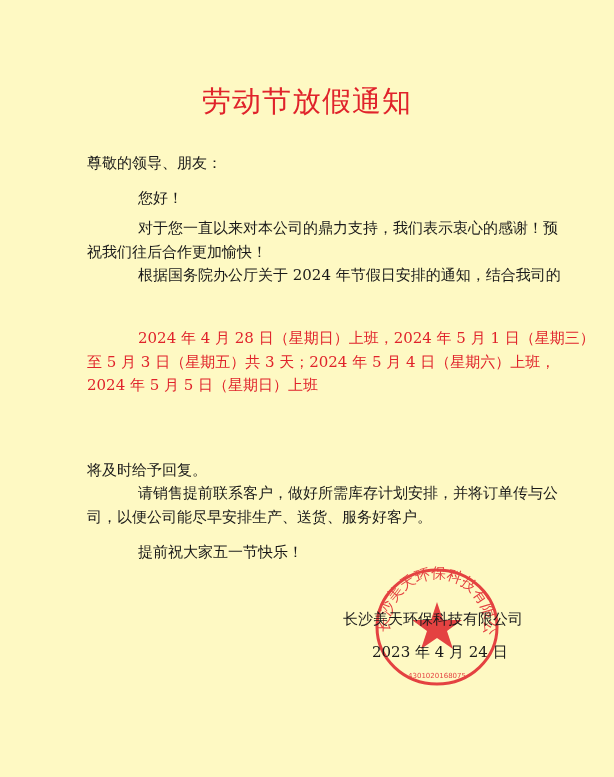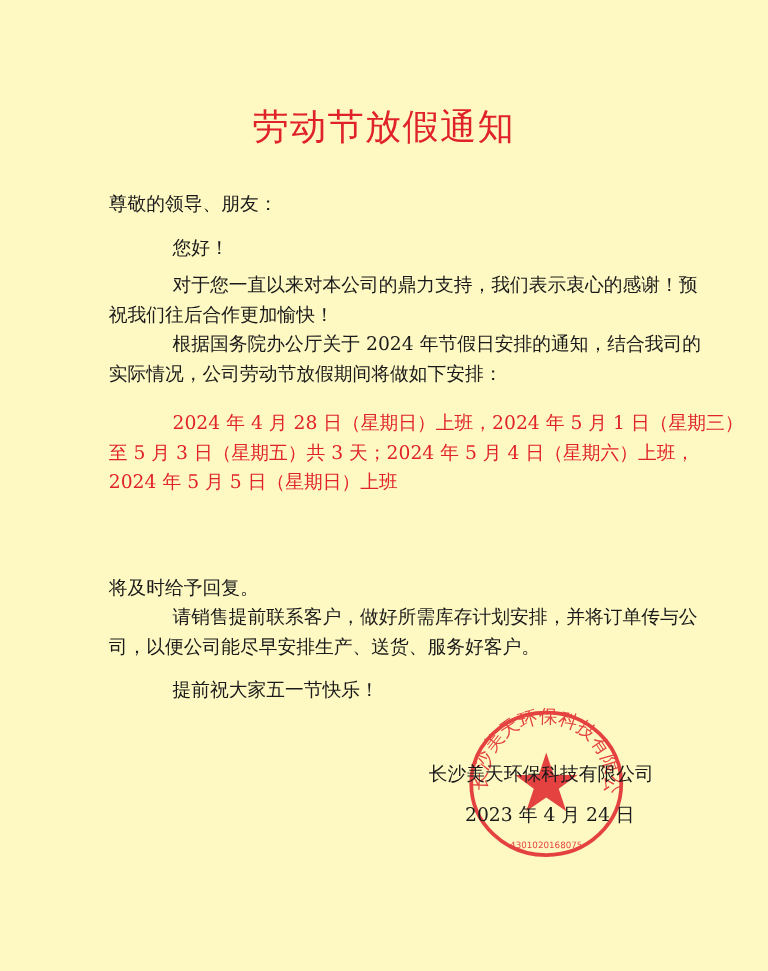--- a/index.html
+++ b/index.html
@@ -20,21 +20,20 @@
 <div class="page">
   <div class="title">劳动节放假通知</div>
 
   <div class="line" style="top:153px">尊敬的领导、朋友：</div>
   <div class="line indent" style="top:188px">您好！</div>
 
   <div class="line indent" style="top:218px">对于您一直以来对本公司的鼎力支持，我们表示衷心的感谢！预</div>
   <div class="line" style="top:242px">祝我们往后合作更加愉快！</div>
 
   <div class="line indent" style="top:265px">根据国务院办公厅关于 2024 年节假日安排的通知，结合我司的</div>
-  <div class="line" style="top:289px">实际情况，公司劳动节放假期间将做如下安排：</div>
 
   <div class="line indent red" style="top:328px">2024 年 4 月 28 日（星期日）上班，2024 年 5 月 1 日（星期三）</div>
   <div class="line red" style="top:352px">至 5 月 3 日（星期五）共 3 天；2024 年 5 月 4 日（星期六）上班，</div>
   <div class="line red" style="top:375px">2024 年 5 月 5 日（星期日）上班</div>
 
   <div class="line" style="top:460px">将及时给予回复。</div>
 
   <div class="line indent" style="top:483px">请销售提前联系客户，做好所需库存计划安排，并将订单传与公</div>
   <div class="line" style="top:507px">司，以便公司能尽早安排生产、送货、服务好客户。</div>
 

